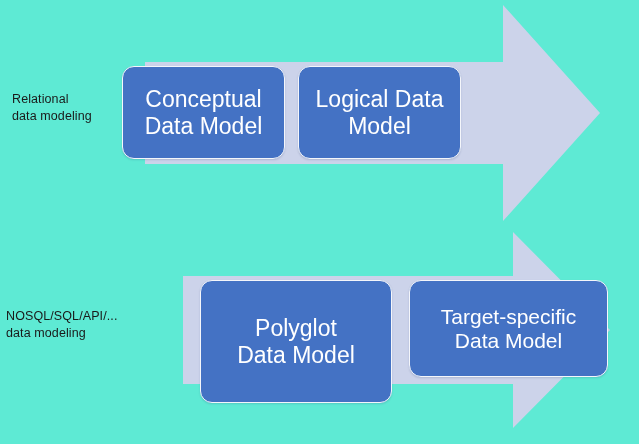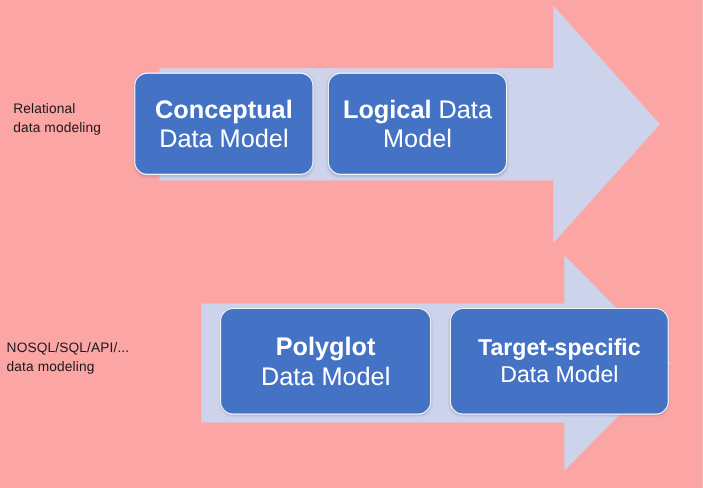--- a/index.html
+++ b/index.html
@@ -7,21 +7,21 @@
     padding: 0;
     background: #ffffff;
   }
   body {
     font-family: "Liberation Sans", sans-serif;
   }
   #canvas {
     position: relative;
     width: 639px;
     height: 444px;
-    background: #fca5a5;
+    background: #5eead4;
     overflow: hidden;
   }
   #arrows {
     position: absolute;
     left: 0;
     top: 0;
     width: 639px;
     height: 444px;
   }
   .row-label {
@@ -54,21 +54,21 @@
     text-align: center;
     color: #ffffff;
     box-shadow: 0 1px 2px rgba(40,60,110,0.18);
   }
   .model-box .box-text {
     display: block;
     line-height: 1.14;
     padding: 0 6px;
   }
   .bold-lead {
-    font-weight: bold;
+    font-weight: normal;
   }
   .reg {
     font-weight: normal;
   }
   
   #box-conceptual {
     left: 122px;
     top: 66px;
     width: 163px;
     height: 93px;
@@ -87,21 +87,21 @@
     top: 66px;
     width: 160px;
     height: 93px;
     font-size: 23px;
   }
   
   #box-polyglot {
     left: 200px;
     top: 280px;
     width: 192px;
-    height: 97px;
+    height: 123px;
     font-size: 23px;
   }
   #box-target {
     left: 409px;
     top: 280px;
     width: 199px;
     height: 97px;
     font-size: 21px;
   }
 </style>

